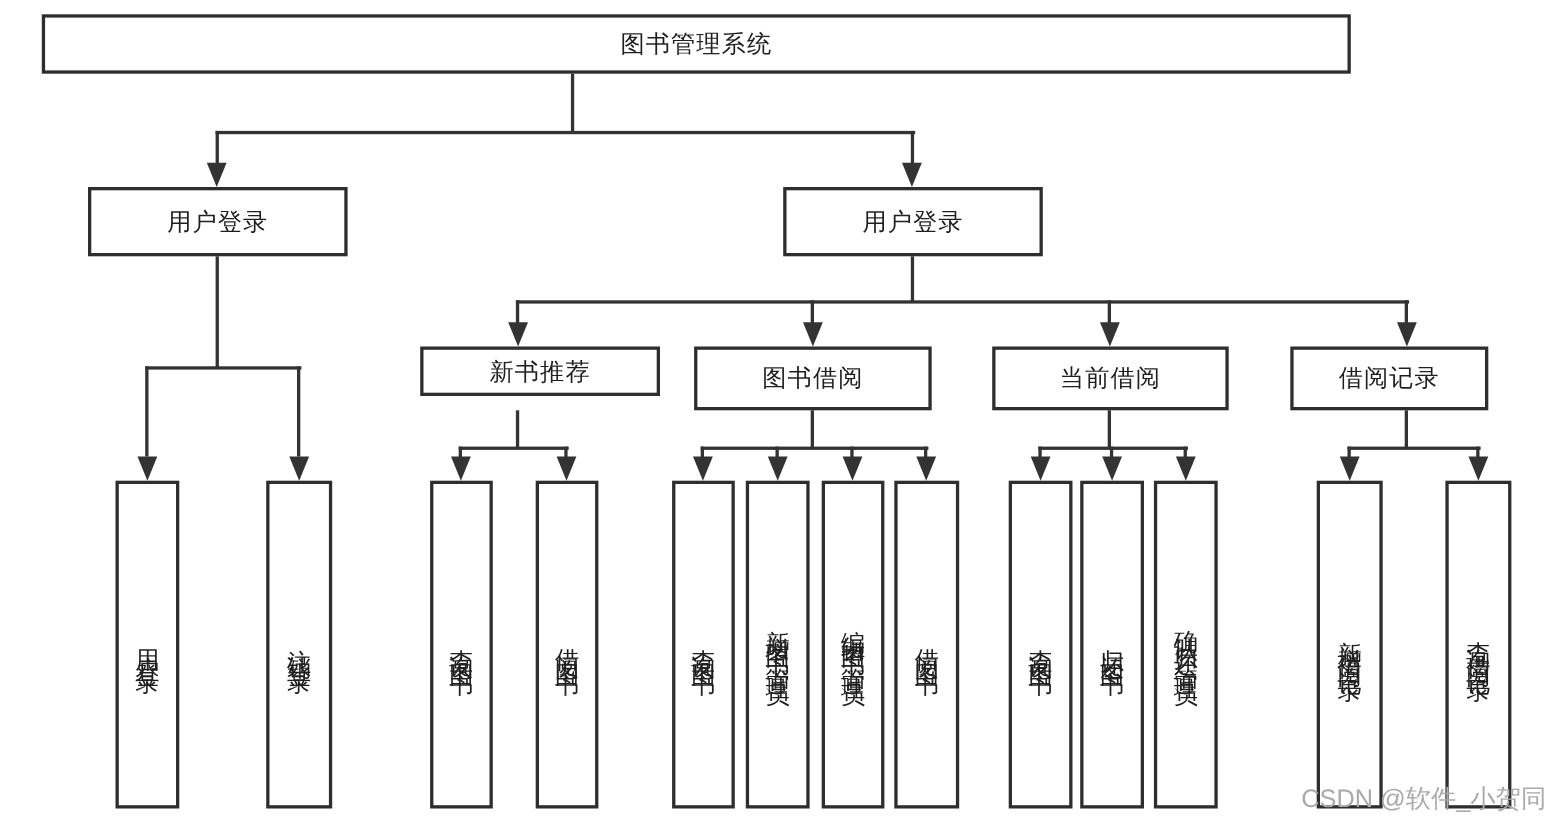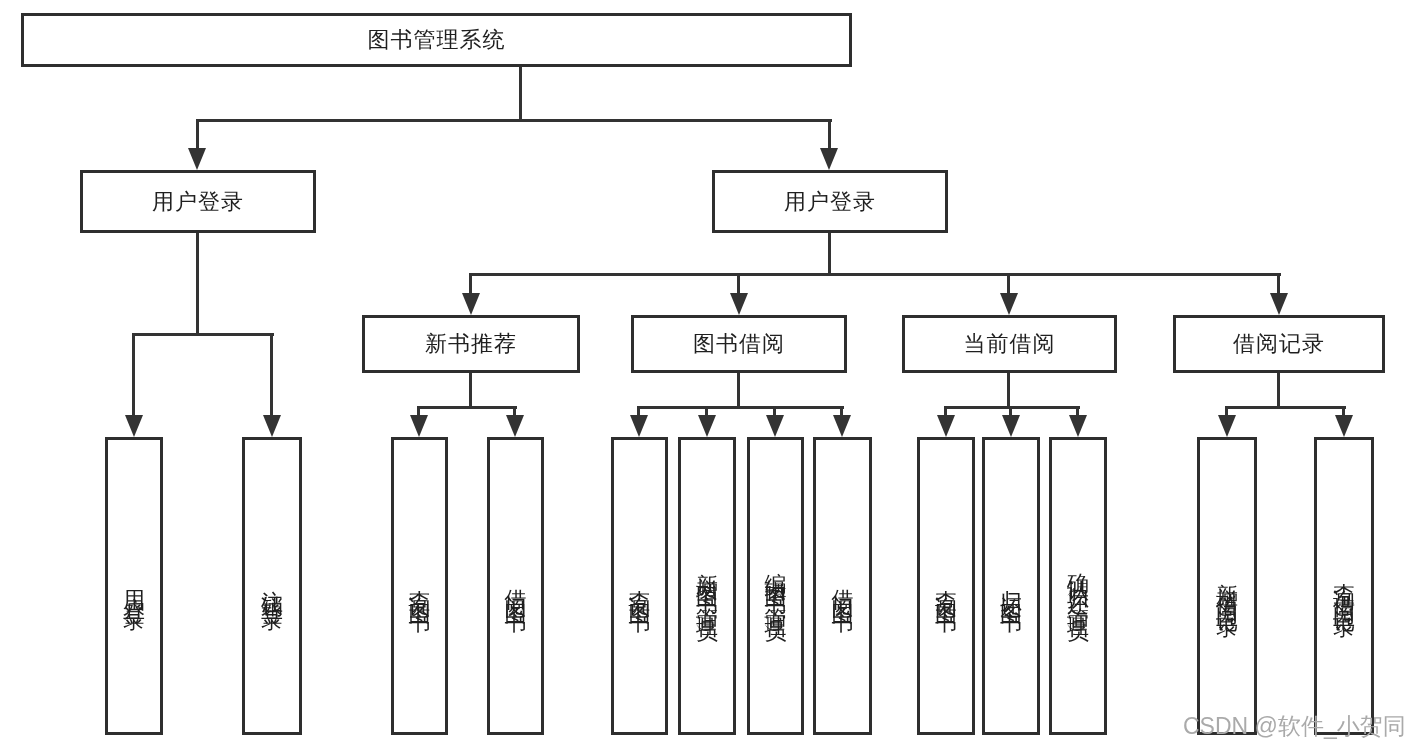--- a/index.html
+++ b/index.html
@@ -33,41 +33,41 @@
   .watermark{
     position:absolute; left:1183px; top:711px; font-size:23px; color:var(--wm);
     white-space:nowrap; z-index:5;
   }
 </style>
 </head>
 <body>
 
 <div id="canvas">
 
-  <div class="hbox" style="left:21px;top:13px;width:831px;height:54px">
+  <div class="hbox" style="left:38px;top:13px;width:1190px;height:54px">
     <span class="lbl">图书管理系统</span>
   </div>
 
   <div class="hbox" style="left:80px;top:170px;width:236px;height:63px">
     <span class="lbl">用户登录</span>
   </div>
   <div class="hbox" style="left:712px;top:170px;width:236px;height:63px">
     <span class="lbl">用户登录</span>
   </div>
 
-  <div class="hbox" style="left:362px;top:315px;width:218px;height:58px">
+  <div class="hbox" style="left:382px;top:315px;width:218px;height:45px">
     <span class="lbl">新书推荐</span>
   </div>
   <div class="hbox" style="left:631px;top:315px;width:216px;height:58px">
     <span class="lbl">图书借阅</span>
   </div>
   <div class="hbox" style="left:902px;top:315px;width:215px;height:58px">
     <span class="lbl">当前借阅</span>
   </div>
-  <div class="hbox" style="left:1173px;top:315px;width:212px;height:58px">
+  <div class="hbox" style="left:1173px;top:315px;width:180px;height:58px">
     <span class="lbl">借阅记录</span>
   </div>
 
   <div class="vbox" style="left:105px;width:58px">
     <span class="vlbl">用户登录</span>
   </div>
   <div class="vbox" style="left:242px;width:60px">
     <span class="vlbl">注销登录</span>
   </div>
   <div class="vbox" style="left:391px;width:57px">

